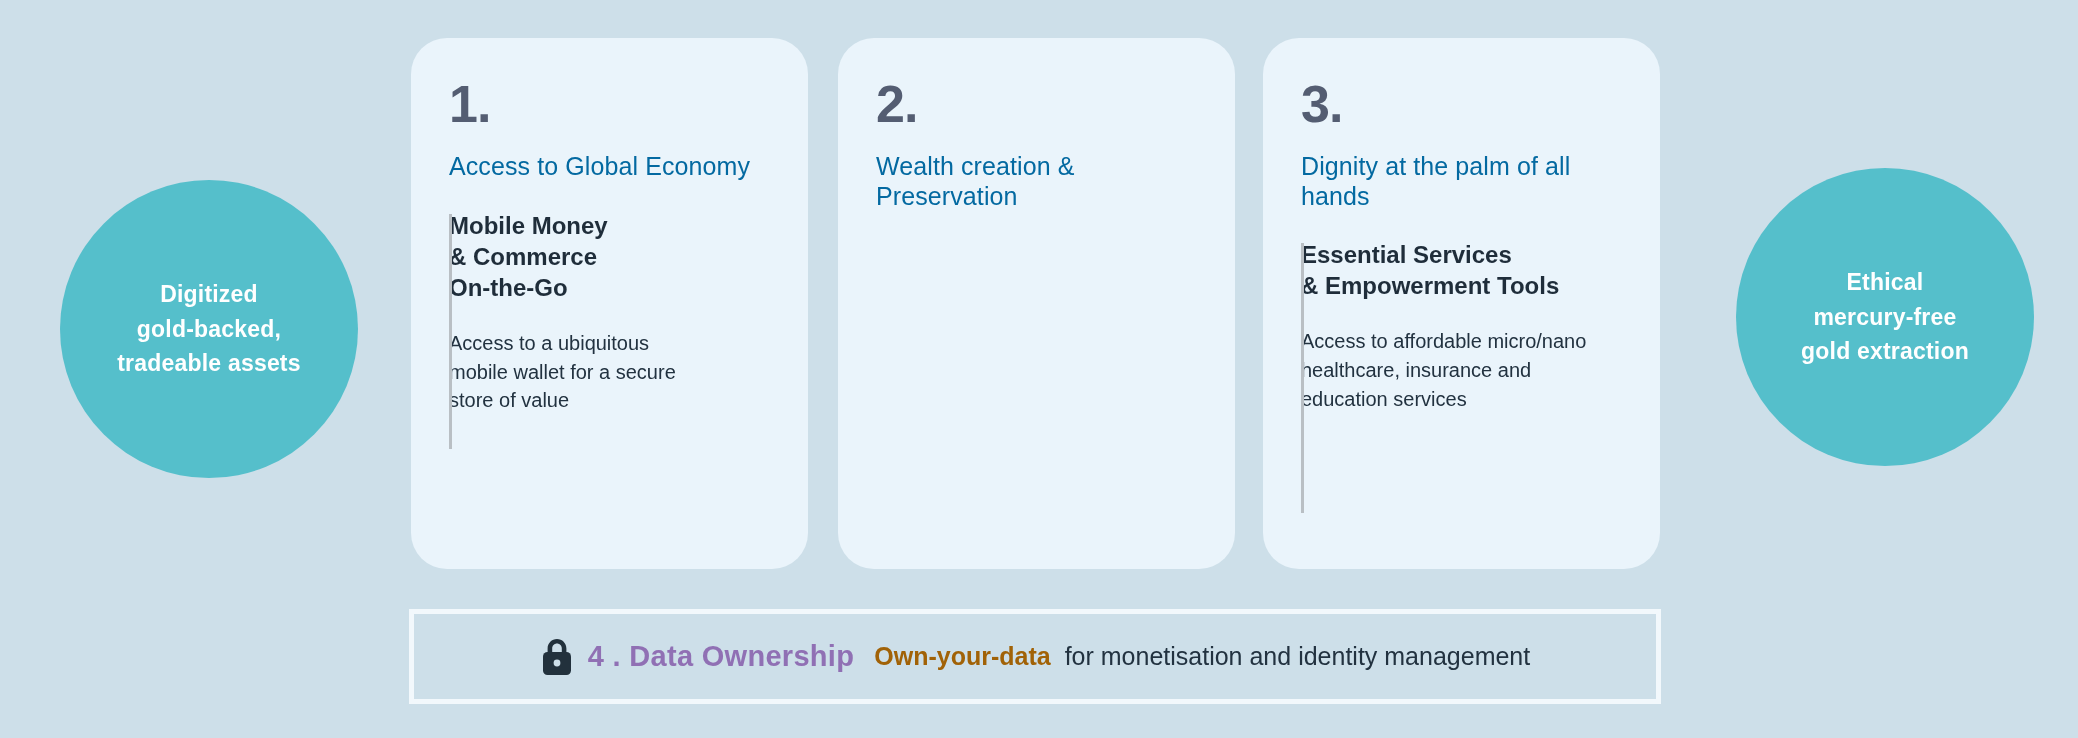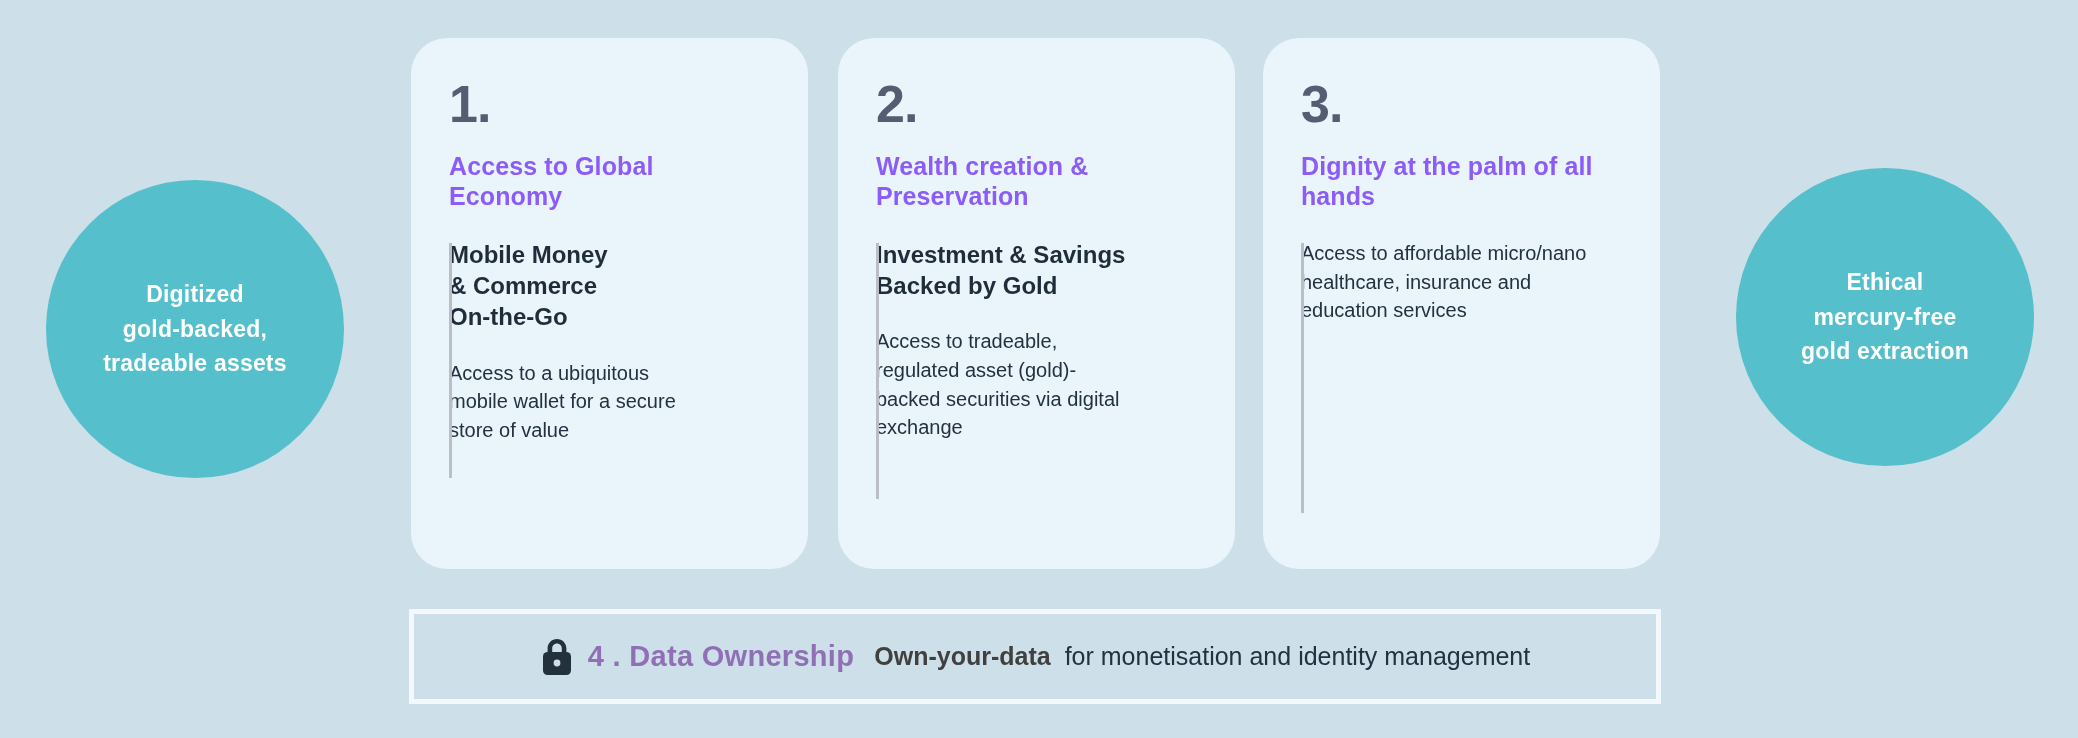--- a/index.html
+++ b/index.html
@@ -19,21 +19,21 @@
     display:flex; align-items:center; justify-content:center;
     text-align:center;
   }
   .circle-text {
     color:#ffffff;
     font-weight:bold;
     font-size:23px;
     line-height:1.5;
     letter-spacing:.2px;
   }
-  #circle-left  { left:46px;  top:180px; width:298px; height:298px; }
+  #circle-left  { left:60px;  top:180px; width:298px; height:298px; }
   #circle-right { left:1736px; top:168px; width:298px; height:298px; }
 
   
   .card {
     position:absolute;
     top:38px;
     width:397px;
     height:531px;
     background:#eaf4fb;
     border-radius:36px;
@@ -45,22 +45,22 @@
 
   .card-number {
     color:#545d72;
     font-weight:bold;
     font-size:52px;
     line-height:1;
     letter-spacing:-1px;
     margin-bottom:22px;
   }
   .card-heading {
-    color:#8b5cf6;
-    font-weight:bold;
+    color:#0369a1;
+    font-weight:normal;
     font-size:25px;
     line-height:1.18;
     letter-spacing:.1px;
     margin-bottom:28px;
     max-width:330px;
   }
   .card-body {
     position:relative;
     flex:1;
   }
@@ -98,21 +98,21 @@
     background:#cddfe9;
     display:flex;
     align-items:center;
     justify-content:center;
   }
   .banner-inner { display:flex; align-items:center; gap:14px; }
   #lock-icon { display:block; width:34px; height:38px; }
   .banner-number {
     color:#9070b4; font-weight:bold; font-size:29px; letter-spacing:.3px;
   }
-  .banner-strong { color:#404040; font-weight:bold; font-size:25px; margin-left:6px; }
+  .banner-strong { color:#a16207; font-weight:bold; font-size:25px; margin-left:6px; }
   .banner-rest   { color:#223240; font-size:25px; margin-left:0; }
 </style>
 </head>
 <body>
 
 <div class="stage">
 
   <div class="circle" id="circle-left">
     <div class="circle-text" style="white-space:pre-line;">Digitized
 gold-backed,
@@ -129,36 +129,29 @@
 On-the-Go</div>
       <div class="card-desc">Access to a ubiquitous
 mobile wallet for a secure
 store of value</div>
     </div>
   </div>
 
   <div class="card" id="card-2">
     <div class="card-number">2.</div>
     <div class="card-heading">Wealth creation &amp; Preservation</div>
-    <div class="card-body">
-      <div class="card-rule" id="rule-2"></div>
-      <div class="card-subtitle">Investment &amp; Savings
-Backed by Gold</div>
-      <div class="card-desc">Access to tradeable,
-regulated asset (gold)-
-backed securities via digital
-exchange</div>
-    </div>
   </div>
 
   <div class="card" id="card-3">
     <div class="card-number">3.</div>
     <div class="card-heading">Dignity at the palm of all hands</div>
     <div class="card-body">
       <div class="card-rule" id="rule-3"></div>
+      <div class="card-subtitle">Essential Services
+&amp; Empowerment Tools</div>
       <div class="card-desc">Access to affordable micro/nano
 healthcare, insurance and
 education services</div>
     </div>
   </div>
 
   <div class="circle" id="circle-right">
     <div class="circle-text" style="white-space:pre-line;">Ethical
 mercury-free
 gold extraction</div>

